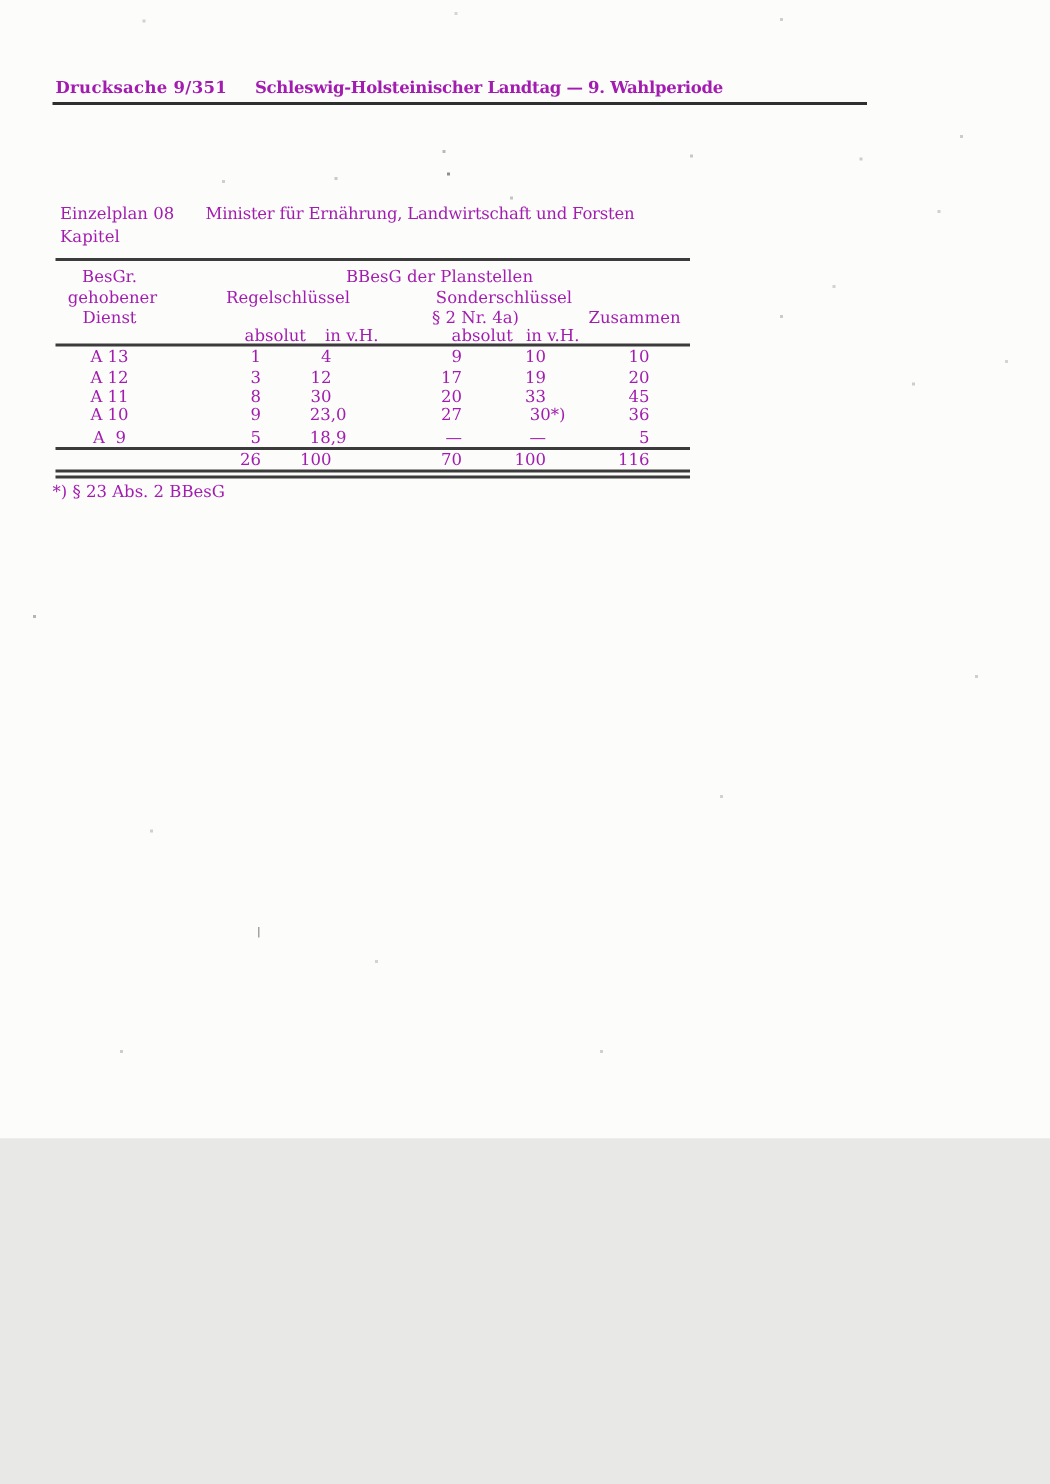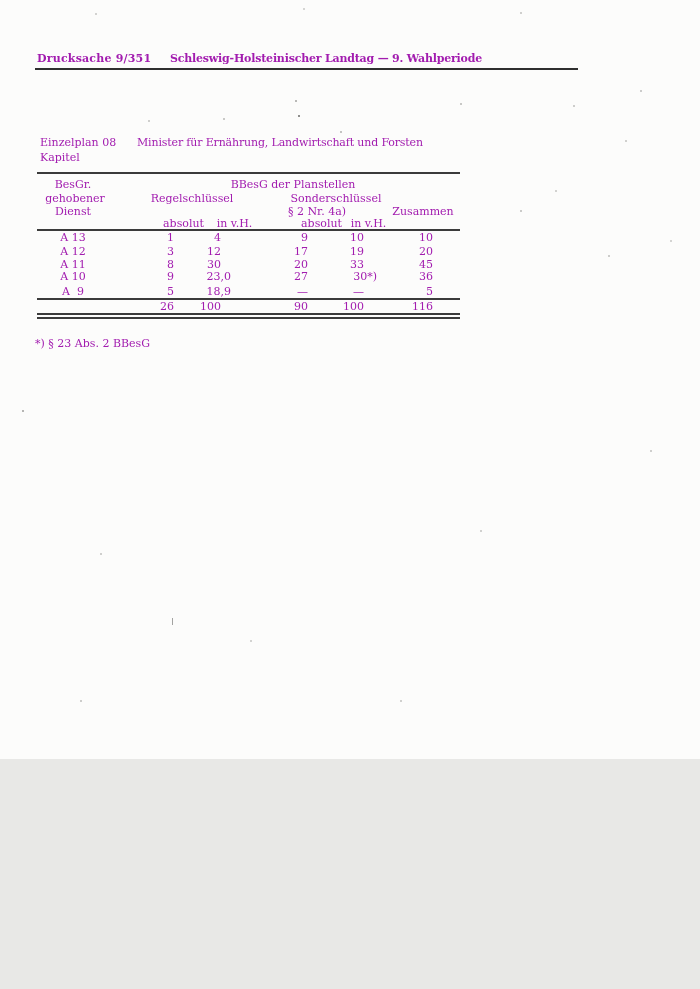--- a/index.html
+++ b/index.html
@@ -40,21 +40,21 @@
   .r0{top:59px;} .r1{top:72.5px;} .r2{top:86px;} .r3{top:98px;} .r4{top:113px;}
   .rt{top:128px;}
 
   .lbl{position:absolute;left:36px;transform:translateX(-50%);white-space:pre;}
   .num{position:absolute;white-space:nowrap;}
   .v1{right:286px;} .v2{right:239px;} .v2d{right:229px;}
   .v3{right:152px;} .v4{right:96px;}  .v4s{right:83px;}
   .v5{right:27px;}
 
   
-  .footnote{left:35px;top:321px;font-size:11px;margin-top:16px;}
+  .footnote{left:35px;top:321px;font-size:11px;}
   .pageno{left:299px;top:883px;font-size:12px;font-weight:bold;}
 
   
   .specks{left:0;top:0;width:2px;height:2px;background:transparent;
     box-shadow:
       95px 13px 0 0 #d2d2d0, 303px 8px 0 0 #d5d5d3, 520px 12px 0 0 #cfcfcd,
       640px 90px 0 0 #cccccb, 295px 100px 0 0 #b9b9b7, 298px 115px 0 0 #8f8f8d,
       460px 103px 0 0 #c8c8c6, 573px 105px 0 0 #cdcdcb, 223px 118px 0 0 #c9c9c7,
       148px 120px 0 0 #cfcfcd, 340px 131px 0 0 #c4c4c2, 625px 140px 0 0 #d0d0ce,
       555px 190px 0 0 #d2d2d0, 520px 210px 0 0 #cbcbc9, 608px 255px 0 0 #cdcdcb,
@@ -142,21 +142,21 @@
       <span class="num v3">—</span>
       <span class="num v4">—</span>
       <span class="num v5">5</span>
     </div>
 
     <div class="rule rule-body"></div>
 
     <div class="trow rt">
       <span class="num v1">26</span>
       <span class="num v2">100</span>
-      <span class="num v3">90</span>
+      <span class="num v3">70</span>
       <span class="num v4">100</span>
       <span class="num v5">116</span>
     </div>
 
     <div class="dbl"></div>
   </div>
 
   <span class="abs footnote">*) § 23 Abs. 2 BBesG</span>
 
   <span class="abs pageno">6</span>

